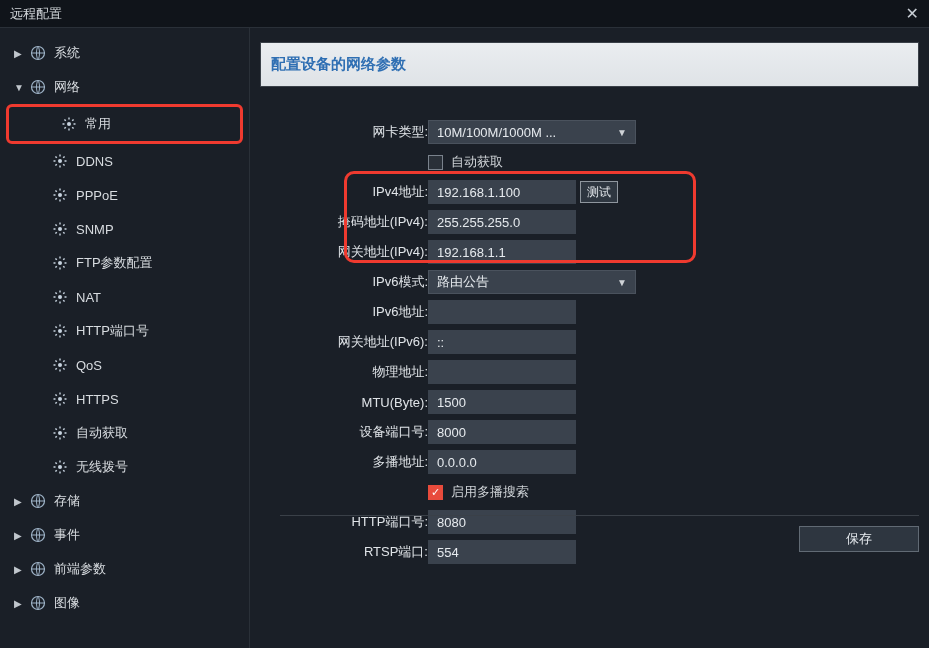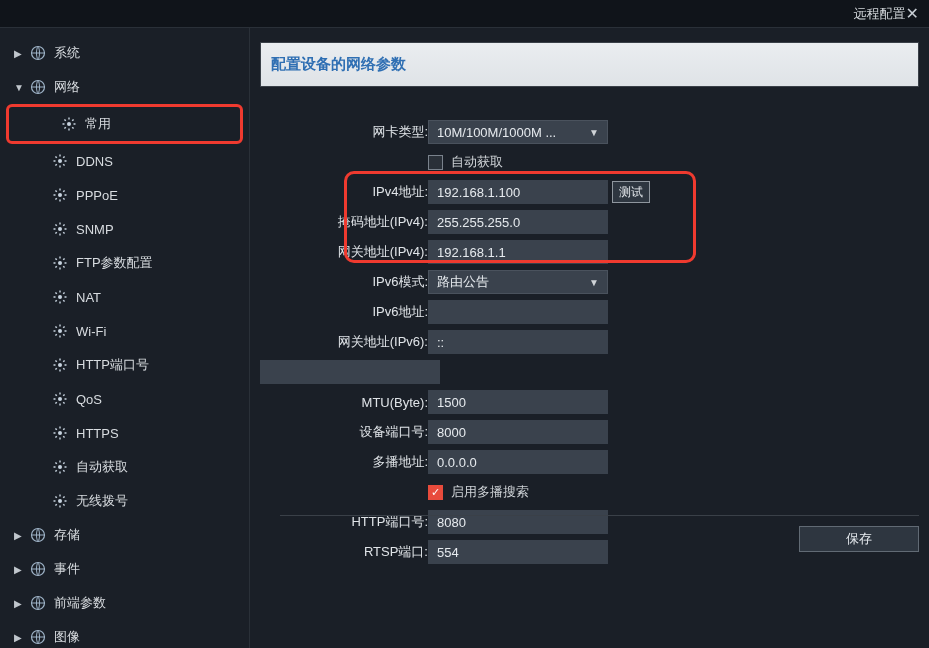--- a/index.html
+++ b/index.html
@@ -9,21 +9,21 @@
     font-family: "Microsoft YaHei", Arial, sans-serif;
     font-size: 13px; color: #d0d4d8;
     overflow: hidden;
     position: relative;
   }
   .titlebar {
     height: 28px; line-height: 28px;
     padding: 0 10px;
     background: #10141a;
     border-bottom: 1px solid #2a3038;
-    display: flex; justify-content: flex-end; align-items: center;
+    display: flex; justify-content: space-between; align-items: center;
   }
   .titlebar .close { font-size: 16px; color: #c8ced4; cursor: pointer; }
   .container { display: flex; height: calc(100% - 28px); }
   .sidebar {
     width: 250px; background: #1a1f27;
     border-right: 1px solid #2a3038;
     padding-top: 8px;
     overflow-y: auto;
   }
   .tree-row {
@@ -68,29 +68,29 @@
     display:flex; align-items:center;
     height: 30px; margin-bottom: 0px;
   }
   .form-label {
     width: 168px; text-align: right;
     padding-right: 0; color: #e0e4e8;
     font-size: 13px;
   }
   .form-field { display:flex; align-items:center; }
   .select-box {
-    width: 180px; height: 24px;
+    width: 208px; height: 24px;
     background: #3a424d; border:1px solid #4a525d;
     color:#e6eaee; padding: 0 8px;
     display:flex; align-items:center; justify-content:space-between;
     cursor:pointer;
   }
   .select-caret { font-size:10px; color:#cfd3d7; }
   .input-box {
-    width: 180px; height: 24px;
+    width: 148px; height: 24px;
     background: #3a424d; border:1px solid #3a424d;
     color:#e6eaee; padding: 0 8px;
     font-family:inherit; font-size:13px;
     outline:none;
   }
   .checkbox {
     width:15px;height:15px;border:1px solid #7a828c;
     display:inline-flex;align-items:center;justify-content:center;
     background:#2a3038; margin-right:8px;
     cursor:pointer;
@@ -211,29 +211,20 @@
         </span>
       <span>NAT</span>
     </div>
     <div class="child-row">
       <span class="gear">
           <svg viewBox="0 0 16 16">
             <circle cx="8" cy="8" r="2" fill="#c8d4e0"></circle>
             <path d="M8 1.5v2M8 12.5v2M1.5 8h2M12.5 8h2M3.4 3.4l1.4 1.4M11.2 11.2l1.4 1.4M3.4 12.6l1.4-1.4M11.2 4.8l1.4-1.4" stroke="#c8d4e0" stroke-width="1.4"></path>
           </svg>
         </span>
-      <span>Wi-Fi</span>
-    </div>
-    <div class="child-row">
-      <span class="gear">
-          <svg viewBox="0 0 16 16">
-            <circle cx="8" cy="8" r="2" fill="#c8d4e0"></circle>
-            <path d="M8 1.5v2M8 12.5v2M1.5 8h2M12.5 8h2M3.4 3.4l1.4 1.4M11.2 11.2l1.4 1.4M3.4 12.6l1.4-1.4M11.2 4.8l1.4-1.4" stroke="#c8d4e0" stroke-width="1.4"></path>
-          </svg>
-        </span>
       <span>HTTP端口号</span>
     </div>
     <div class="child-row">
       <span class="gear">
           <svg viewBox="0 0 16 16">
             <circle cx="8" cy="8" r="2" fill="#c8d4e0"></circle>
             <path d="M8 1.5v2M8 12.5v2M1.5 8h2M12.5 8h2M3.4 3.4l1.4 1.4M11.2 11.2l1.4 1.4M3.4 12.6l1.4-1.4M11.2 4.8l1.4-1.4" stroke="#c8d4e0" stroke-width="1.4"></path>
           </svg>
         </span>
       <span>QoS</span>
@@ -373,20 +364,21 @@
       </div>
 
       <div class="form-row">
         <div class="form-label">网关地址(IPv6):</div>
         <div class="form-field">
             <input class="input-box" value="::" style="">
           </div>
       </div>
 
       <div class="form-row">
+        <div class="form-label">物理地址:</div>
         <div class="form-field">
             <input class="input-box" value="" style="">
           </div>
       </div>
 
       <div class="form-row">
         <div class="form-label">MTU(Byte):</div>
         <div class="form-field">
             <input class="input-box" value="1500" style="">
           </div>

